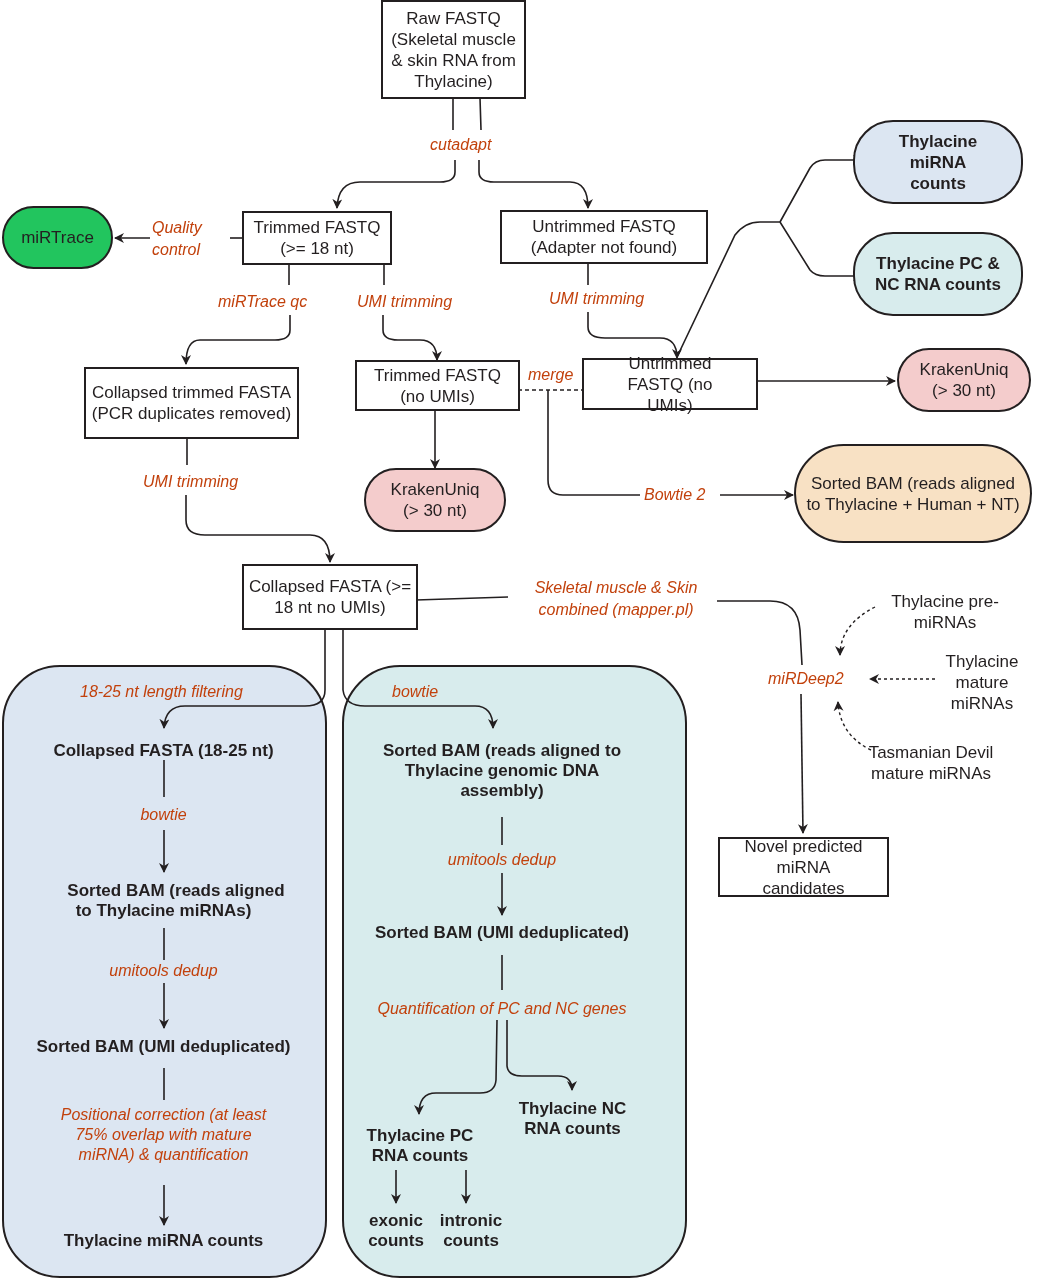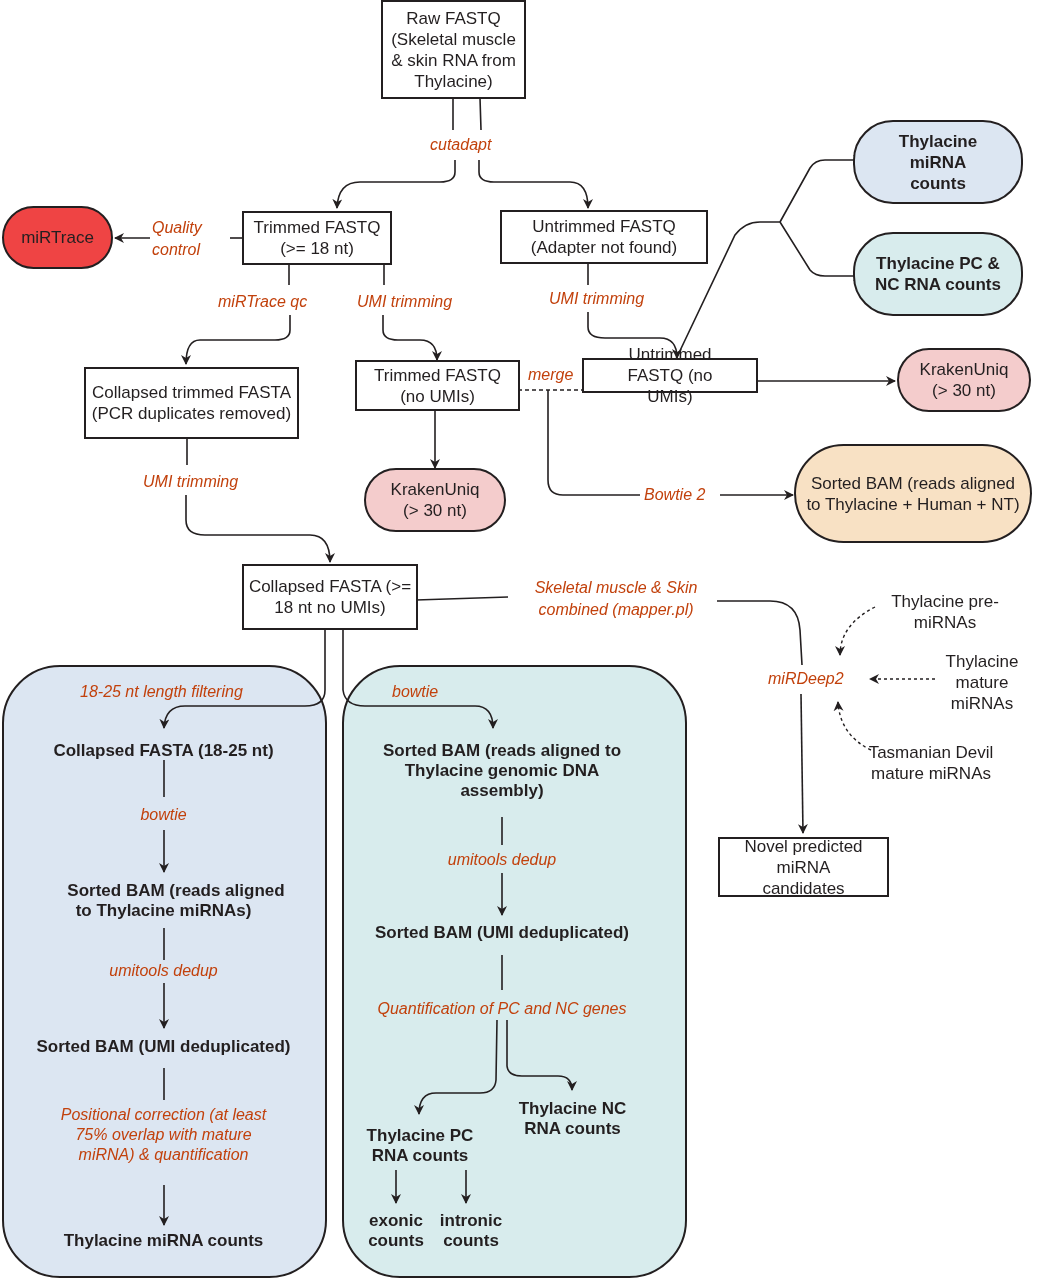--- a/index.html
+++ b/index.html
@@ -89,42 +89,42 @@
   <g fill="none" stroke="#231f20" stroke-width="1.4" stroke-dasharray="3,3">
     <path d="M875,607 Q840,625 840,655" marker-end="url(#ah)"></path>
     <path d="M935,679 L870,679" marker-end="url(#ah)"></path>
     <path d="M871,750 Q840,735 838,702" marker-end="url(#ah)"></path>
   </g>
 </svg>
 
 <div class="node box" style="left:381px;top:0px;width:145px;height:99px;padding:4px 8px;">
   <span>Raw FASTQ (Skeletal muscle &amp; skin RNA from Thylacine)</span>
 </div>
-<div class="node pill" style="left:2px;top:206px;width:111px;height:63px;background:#ef4444;border-radius:32px;">
+<div class="node pill" style="left:2px;top:206px;width:111px;height:63px;background:#22c55e;border-radius:32px;">
   <span>miRTrace</span>
 </div>
 <div class="node box" style="left:242px;top:211px;width:150px;height:54px;">
   <span>Trimmed FASTQ (&gt;= 18 nt)</span>
 </div>
 <div class="node box" style="left:500px;top:210px;width:208px;height:54px;justify-content:center;">
   <span>Untrimmed FASTQ (Adapter not found)</span>
 </div>
 <div class="node pill bold" style="left:853px;top:120px;width:170px;height:84px;background:#dce6f2;padding:0 30px;">
   <span>Thylacine miRNA counts</span>
 </div>
 <div class="node pill bold" style="left:853px;top:232px;width:170px;height:84px;background:#d8eced;padding:17px 14px;">
   <span>Thylacine PC &amp; NC RNA counts</span>
 </div>
 <div class="node box" style="left:84px;top:367px;width:215px;height:72px;">
   <span>Collapsed trimmed FASTA (PCR duplicates removed)</span>
 </div>
 <div class="node box" style="left:355px;top:360px;width:165px;height:51px;padding:0 10px;">
   <span>Trimmed FASTQ (no UMIs)</span>
 </div>
-<div class="node box" style="left:582px;top:358px;width:176px;height:35px;padding:0 20px;">
+<div class="node box" style="left:582px;top:358px;width:176px;height:52px;padding:0 20px;">
   <span>Untrimmed FASTQ (no UMIs)</span>
 </div>
 <div class="node pill" style="left:897px;top:348px;width:134px;height:64px;background:#f4cccc;padding:0 20px;">
   <span>KrakenUniq (&gt; 30 nt)</span>
 </div>
 <div class="node pill" style="left:364px;top:468px;width:142px;height:64px;background:#f4cccc;padding:0 24px;">
   <span>KrakenUniq (&gt; 30 nt)</span>
 </div>
 <div class="node pill" style="left:794px;top:444px;width:238px;height:99px;background:#f8e1c4;border-radius:50px;padding:0 6px;">
   <span>Sorted BAM (reads aligned to Thylacine + Human + NT)</span>

